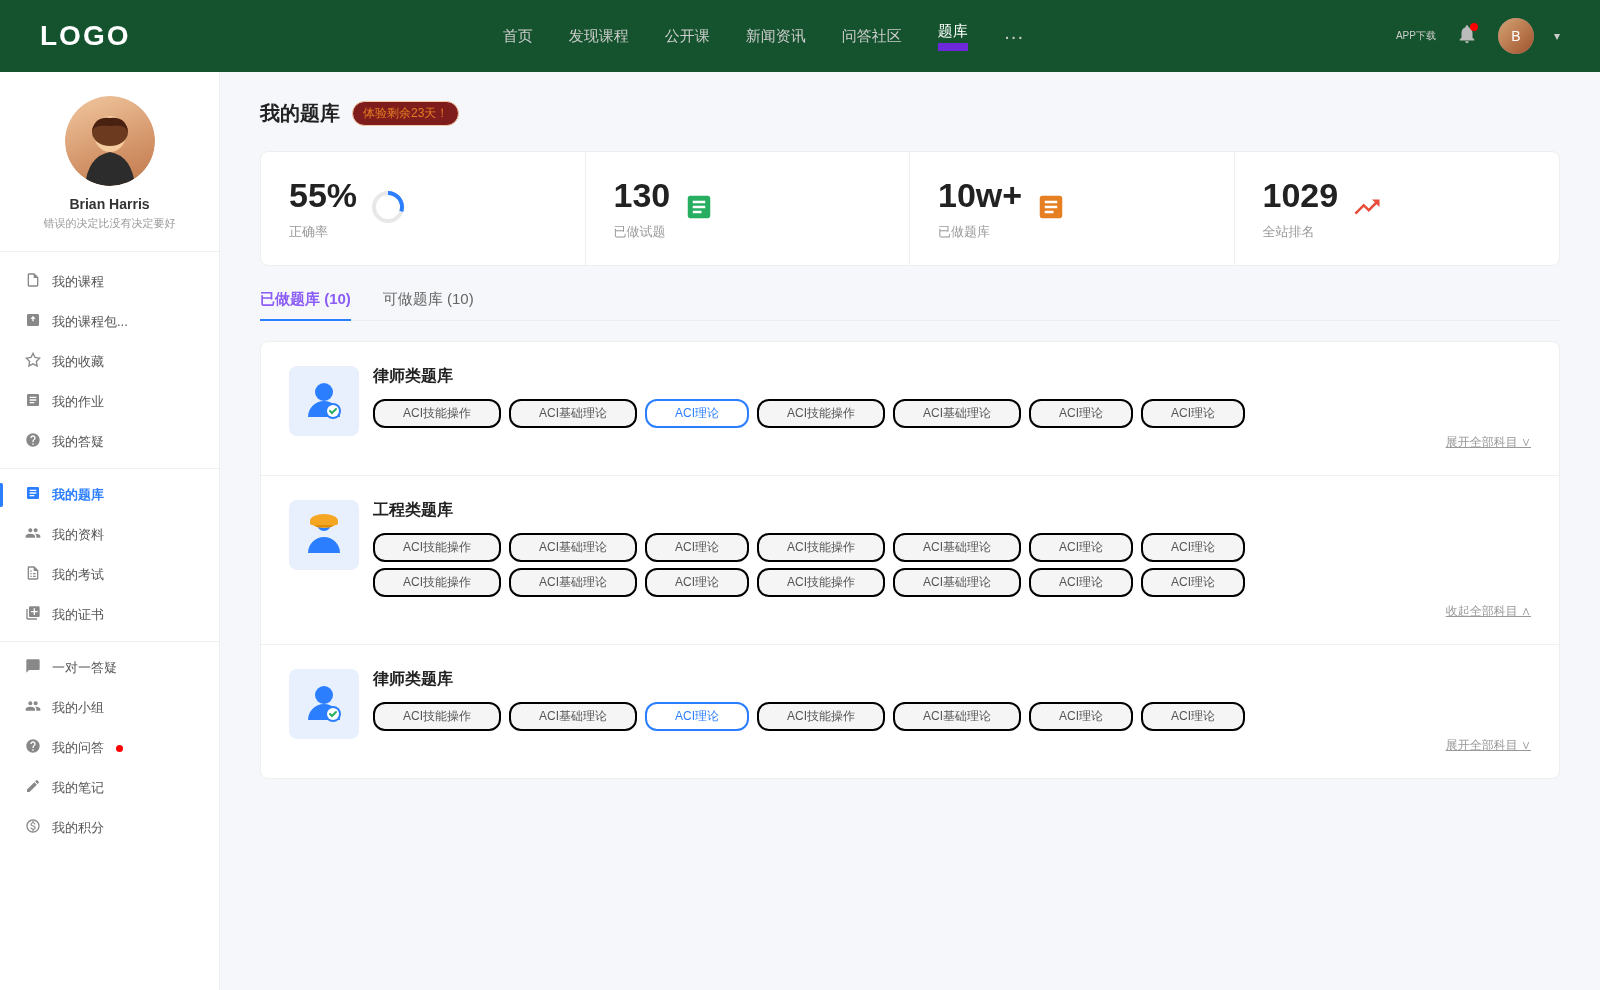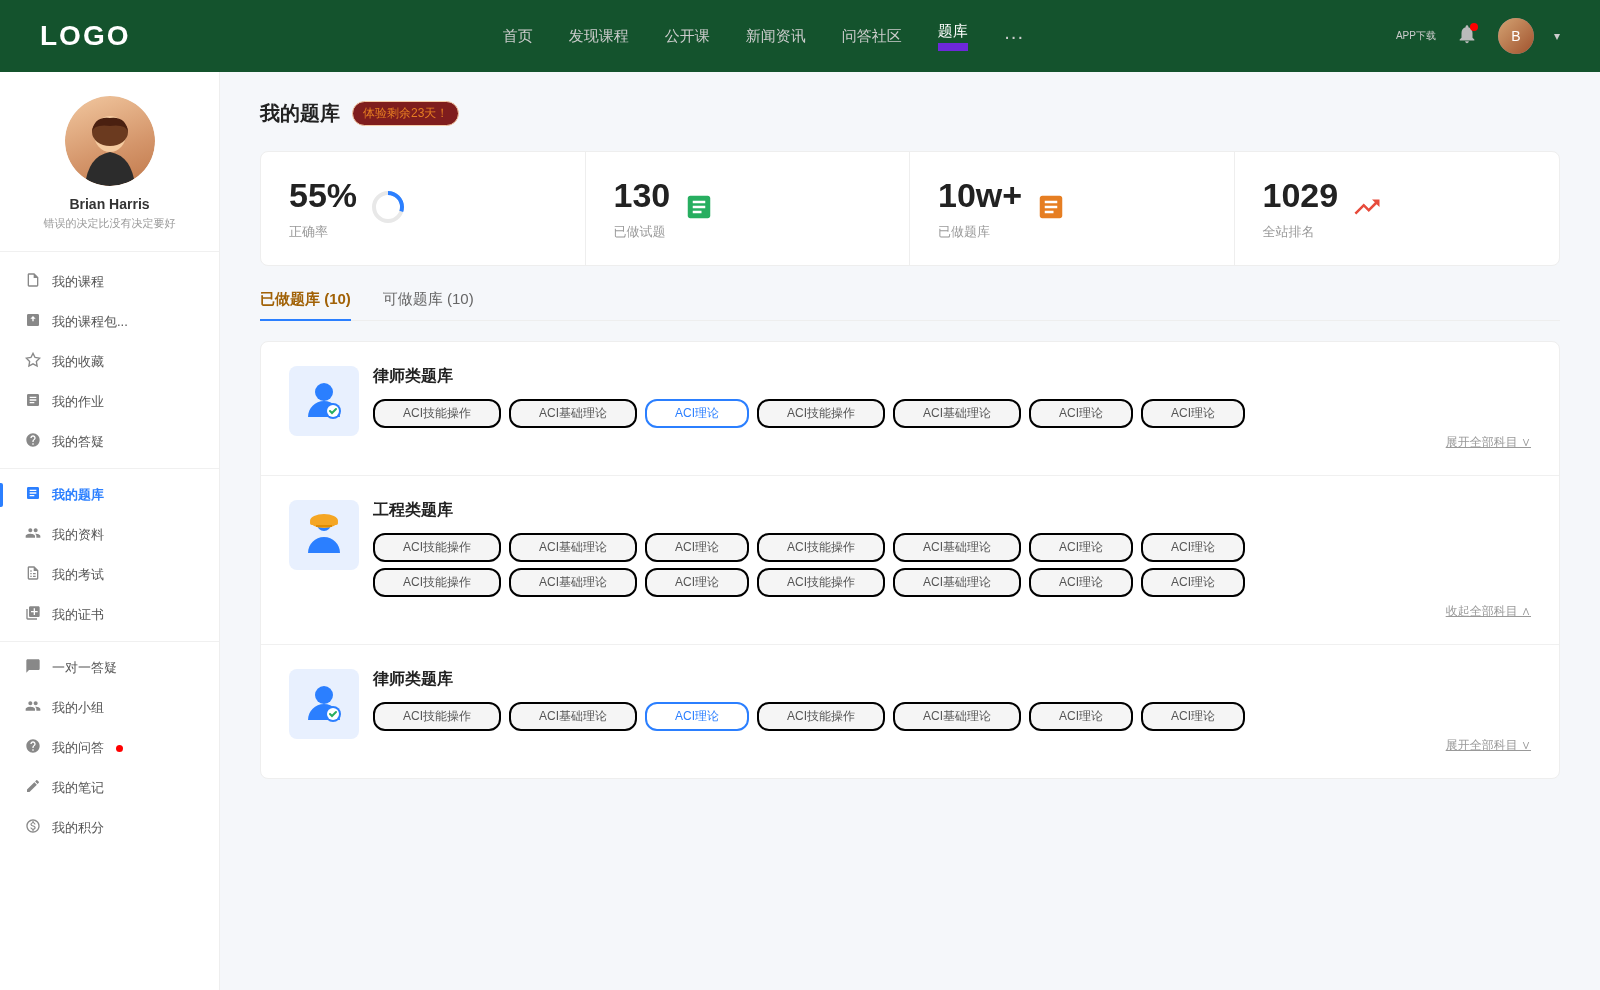--- a/index.html
+++ b/index.html
@@ -76,21 +76,21 @@
     .stat-text {}
     .stat-number { font-size: 34px; font-weight: 700; color: #222; }
     .stat-label { font-size: 13px; color: #999; margin-top: 8px; }
 
     
     .tabs { display: flex; gap: 32px; margin-bottom: 20px; border-bottom: 1px solid #eee; padding-bottom: 0; }
     .tab {
       font-size: 15px; color: #666; cursor: pointer; padding-bottom: 10px;
       border-bottom: 2px solid transparent; margin-bottom: -1px;
     }
-    .tab.active { color: #a16207; border-bottom-color: #2b7fff; font-weight: 600; }
+    .tab.active { color: #8b5cf6; border-bottom-color: #2b7fff; font-weight: 600; }
 
     
     .content-area { background: #fff; border-radius: 8px; border: 1px solid #eee; padding: 0; }
 
     
     .subject-block {
       display: flex; align-items: flex-start; padding: 24px 28px;
       border-bottom: 1px solid #f0f0f0; gap: 14px;
     }
     .subject-block:last-child { border-bottom: none; }

